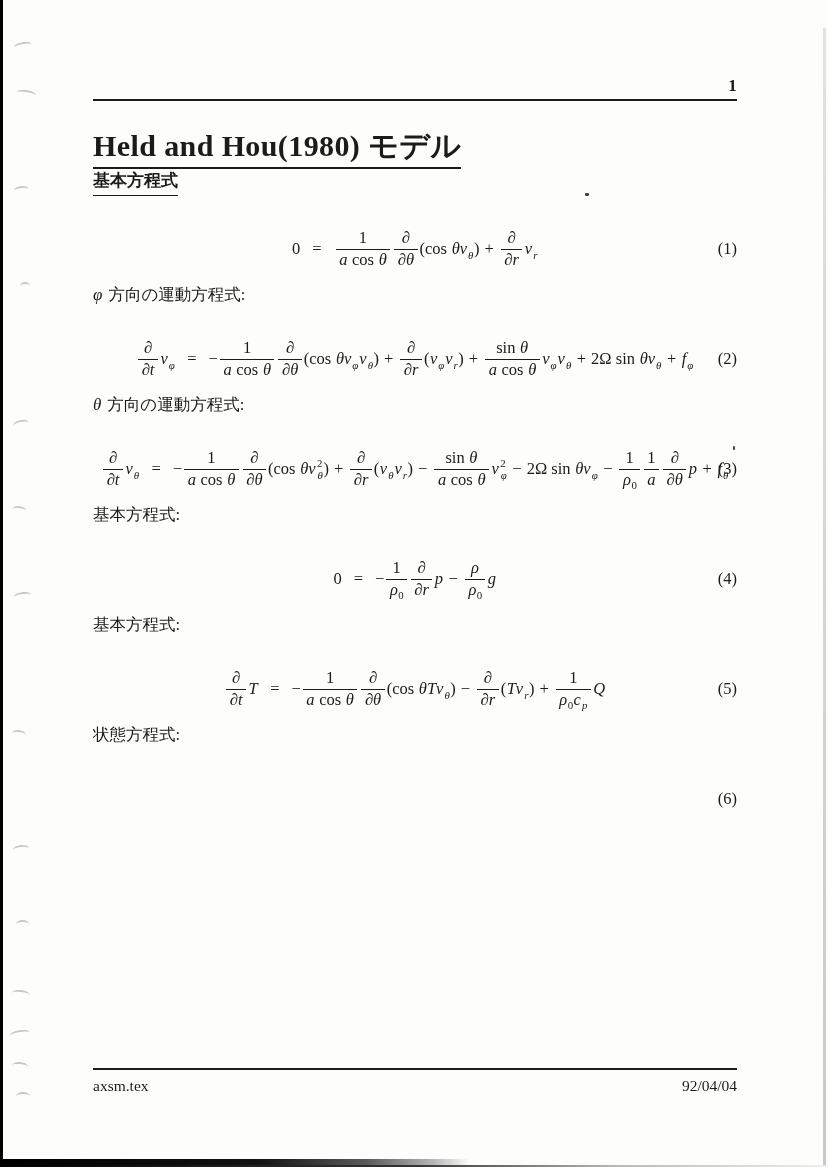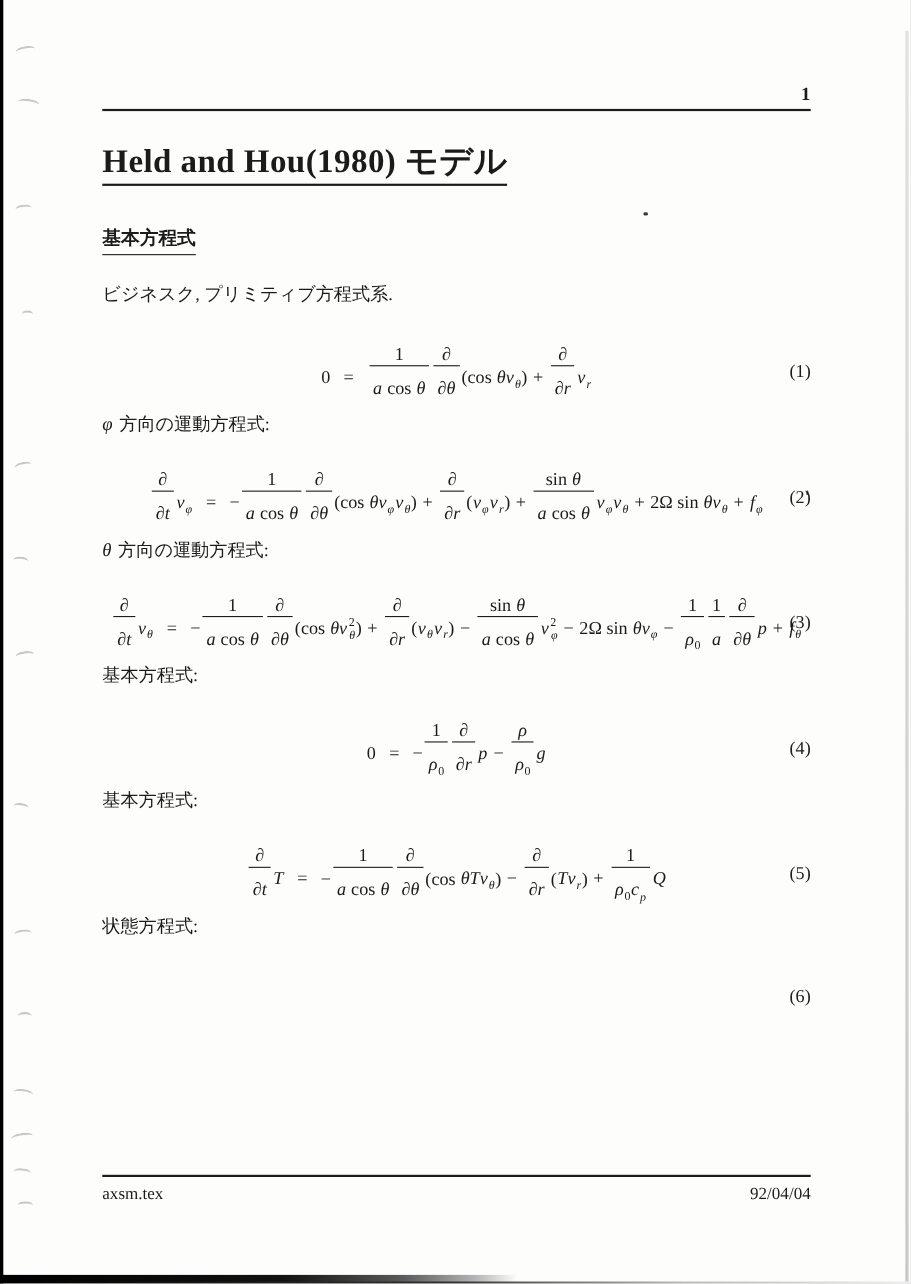--- a/index.html
+++ b/index.html
@@ -16,37 +16,37 @@
   .bottom-thin{position:absolute;left:0;bottom:0;height:2px;width:100%;background:linear-gradient(90deg,#000 0%,#333 50%,#bbb 75%,#eee 100%);}
   .mark{position:absolute;border-top:2px solid #c7c7c7;border-radius:50%;height:6px;}
   .speck{position:absolute;width:4px;height:3px;background:#3a3a3a;border-radius:40%;}
   
   .content{position:absolute;left:93px;top:0;width:644px;}
   .pageno{margin-top:76px;text-align:right;font-weight:bold;font-size:17px;letter-spacing:.3px;}
   .toprule{margin-top:3px;height:2px;background:#1c1c1c;}
   .title-wrap{margin-top:25px;}
   .title{display:inline-block;font-size:30px;font-weight:bold;letter-spacing:.4px;
          border-bottom:2.2px solid #1c1c1c;}
-  .heading-wrap{margin-top:36px;}
+  .heading-wrap{}
   .heading{display:inline-block;font-size:17px;font-weight:bold;padding-bottom:3px;border-bottom:1.6px solid #1c1c1c;}
   .intro{margin:25px 0 34px;font-size:16.5px;line-height:22px;}
   
   .eq-label{margin:4px 0 0;font-size:16.5px;line-height:22px;}
   .eq-label .pfx{font-style:italic;font-size:17px;margin-right:6px;}
   .eqrow{position:relative;margin:30px 0 12px;min-height:46px;display:flex;align-items:center;}
   .eqbody{width:100%;text-align:center;font-size:16.5px;white-space:nowrap;}
   .eqnum{position:absolute;right:0;top:50%;transform:translateY(-50%);font-size:16.5px;}
   .mi{font-style:italic;padding:0 .5px;}
   .mr{}
   .mo{margin:0 5px;}
   .me{margin:0 12px;}
   sub{font-size:66%;line-height:0;}
   .frac{display:inline-block;vertical-align:-0.62em;text-align:center;line-height:1.12;margin:0 2px;}
   .fn{display:block;border-bottom:1.3px solid #1c1c1c;padding:0 3px 1px;}
-  .fd{display:block;padding:11px 3px 0;}
+  .fd{display:block;padding:1px 3px 0;}
   .ss{display:inline-block;vertical-align:-0.42em;line-height:1.05;font-size:66%;text-align:left;margin-left:1px;}
   .ss span{display:block;}
   
   .footer{position:absolute;left:93px;width:644px;top:1068px;text-align:center;}
   .footrule{height:2px;background:#1c1c1c;}
   .footrow{display:flex;justify-content:space-between;font-size:15.5px;margin-top:7px;}
 </style>
 </head>
 <body>
 
@@ -79,21 +79,20 @@
     <div class="toprule"></div>
 
     <div class="title-wrap">
       <span class="title">Held and Hou(1980) モデル</span>
     </div>
 
     <div class="heading-wrap">
       <span class="heading">基本方程式</span>
     </div>
 
-    <p class="intro">ビジネスク, プリミティブ方程式系.</p>
 
     <div id="equations">
         <div class="eqrow">
           <div class="eqbody"><span class="mr">0</span><span class="mr me">=</span><span class="frac"><span class="fn"><span class="mr">1</span></span><span class="fd"><span class="mi">a</span><span class="mr"> cos </span><span class="mi">θ</span></span></span><span class="frac"><span class="fn"><span class="mi">∂</span></span><span class="fd"><span class="mi">∂θ</span></span></span><span class="mr">(cos </span><span class="mi">θv</span><sub class="mi">θ</sub><span class="mr">)</span><span class="mr mo">+</span><span class="frac"><span class="fn"><span class="mi">∂</span></span><span class="fd"><span class="mi">∂r</span></span></span><span class="mi">v</span><sub class="mi">r</sub></div>
           <div class="eqnum">(1)</div>
         </div>
         <div class="eq-label"><span class="pfx">φ</span><span>方向の運動方程式:</span></div>
         <div class="eqrow">
           <div class="eqbody"><span class="frac"><span class="fn"><span class="mi">∂</span></span><span class="fd"><span class="mi">∂t</span></span></span><span class="mi">v</span><sub class="mi">φ</sub><span class="mr me">=</span><span class="mr">−</span><span class="frac"><span class="fn"><span class="mr">1</span></span><span class="fd"><span class="mi">a</span><span class="mr"> cos </span><span class="mi">θ</span></span></span><span class="frac"><span class="fn"><span class="mi">∂</span></span><span class="fd"><span class="mi">∂θ</span></span></span><span class="mr">(cos </span><span class="mi">θv</span><sub class="mi">φ</sub><span class="mi">v</span><sub class="mi">θ</sub><span class="mr">)</span><span class="mr mo">+</span><span class="frac"><span class="fn"><span class="mi">∂</span></span><span class="fd"><span class="mi">∂r</span></span></span><span class="mr">(</span><span class="mi">v</span><sub class="mi">φ</sub><span class="mi">v</span><sub class="mi">r</sub><span class="mr">)</span><span class="mr mo">+</span><span class="frac"><span class="fn"><span class="mr">sin </span><span class="mi">θ</span></span><span class="fd"><span class="mi">a</span><span class="mr"> cos </span><span class="mi">θ</span></span></span><span class="mi">v</span><sub class="mi">φ</sub><span class="mi">v</span><sub class="mi">θ</sub><span class="mr mo">+</span><span class="mr">2Ω sin </span><span class="mi">θv</span><sub class="mi">θ</sub><span class="mr mo">+</span><span class="mi">f</span><sub class="mi">φ</sub></div>
           <div class="eqnum">(2)</div>

